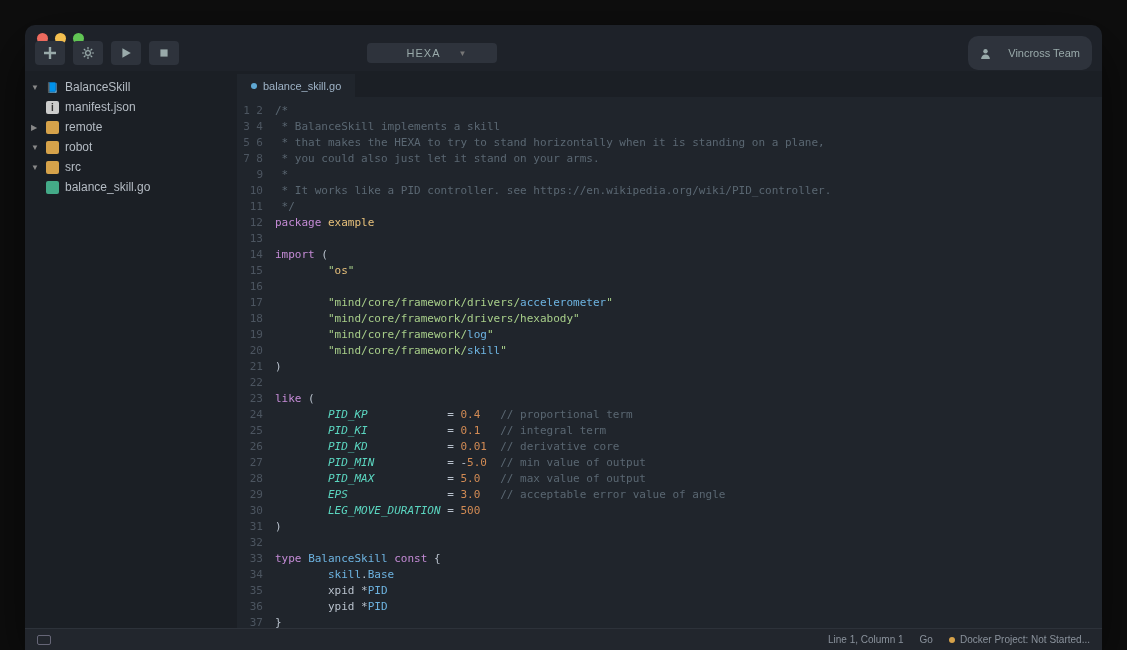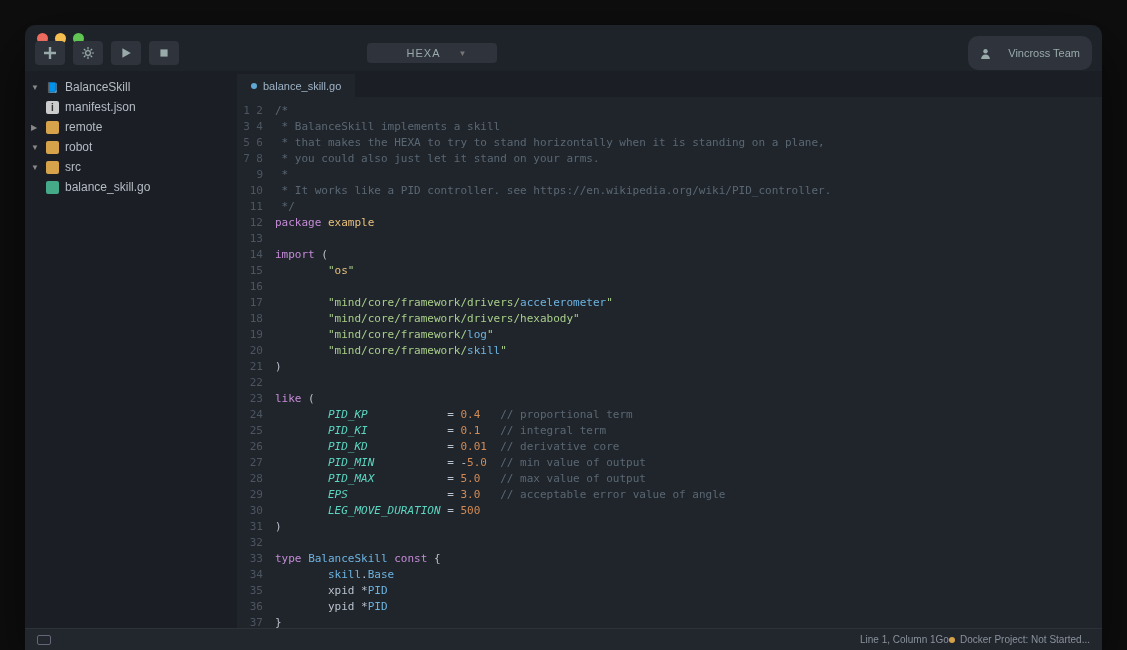--- a/index.html
+++ b/index.html
@@ -114,20 +114,21 @@
 
   
   .statusbar {
     height:22px;
     background:#22262d;
     display:flex;
     align-items:center;
     padding:0 12px;
     font-size:10px;
     color:#8a929c;
+    gap:16px;
     border-top:1px solid #2d323a;
   }
   .statusbar .spacer{flex:1;}
   .sb-item{display:flex;align-items:center;gap:5px;}
   .orange-dot{width:6px;height:6px;border-radius:50%;background:#d6a24a;}
   .sb-toggle{width:14px;height:10px;border:1px solid #667;border-radius:2px;}
 </style>
 </head>
 <body>
 

